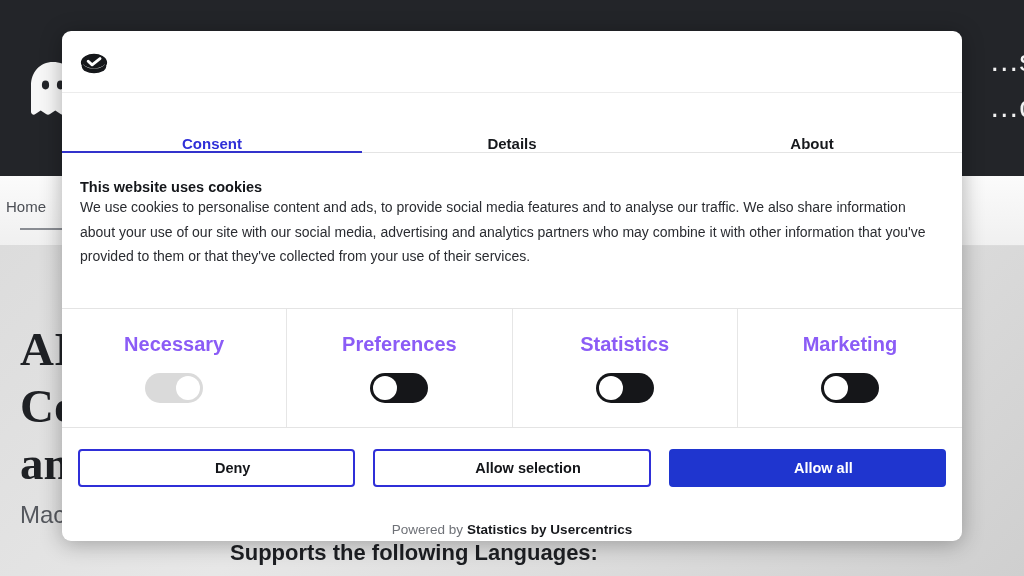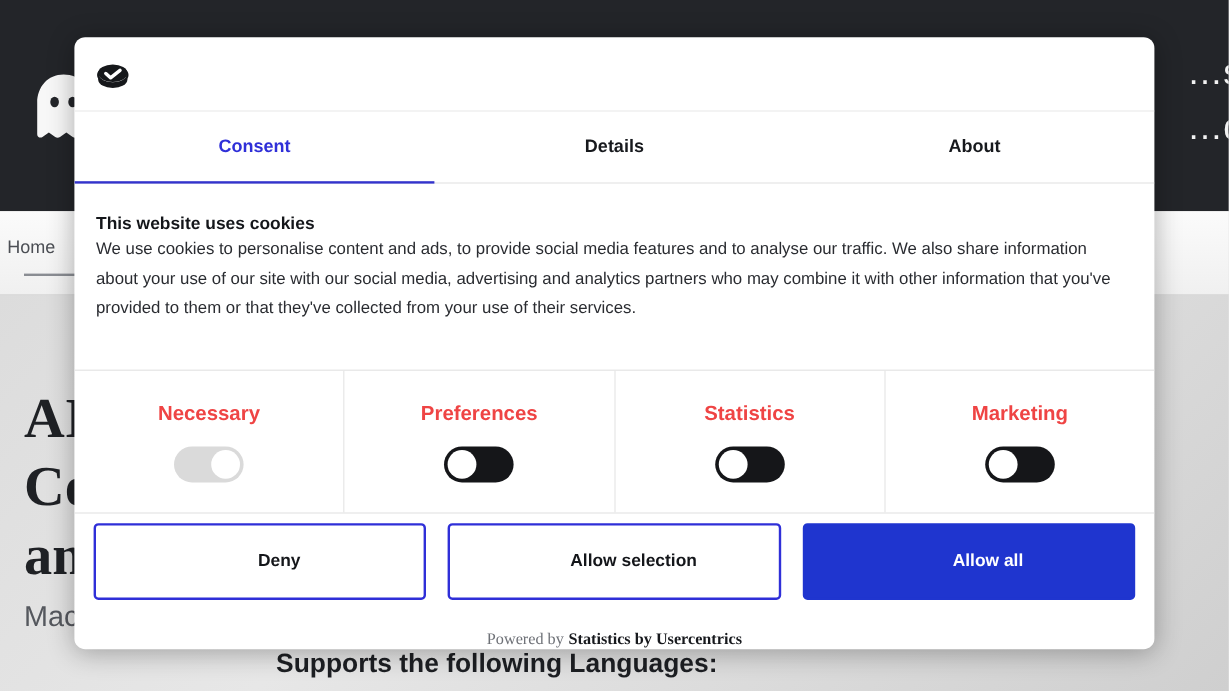--- a/index.html
+++ b/index.html
@@ -142,20 +142,21 @@
   }
   #cookiebot-logo { width: 30px; height: 30px; display: block; }
 
   
   #dialog-tabs {
     flex: 0 0 60px;
     height: 60px;
     display: flex;
     border-bottom: 1px solid #e4e4e4;
     position: relative;
+    align-items: flex-end;
   }
   .tab {
     flex: 1 1 0;
     display: flex;
     align-items: center;
     justify-content: center;
     font-size: 15px;
     font-weight: 700;
     color: #17191d;
     cursor: pointer;
@@ -198,23 +199,23 @@
     flex: 1 1 0;
     display: flex;
     flex-direction: column;
     align-items: center;
     justify-content: center;
     gap: 17px;
     border-right: 1px solid #e6e6e6;
   }
   .category:last-child { border-right: none; }
   .category-label {
-    font-size: 17px;
-    font-weight: 700;
-    color: #ef4444;
+    font-size: 20px;
+    font-weight: 700;
+    color: #8b5cf6;
   }
   .toggle {
     width: 58px;
     height: 30px;
     border-radius: 15px;
     position: relative;
     cursor: pointer;
     background: #151619;
   }
   .toggle .knob {
@@ -235,21 +236,21 @@
   
   #dialog-actions {
     flex: 0 0 80px;
     display: flex;
     align-items: center;
     gap: 18px;
     padding: 0 16px;
   }
   .action-btn {
     flex: 1 1 0;
-    height: 64px;
+    height: 38px;
     border-radius: 4px;
     font-size: 14.5px;
     font-weight: 700;
     font-family: "Liberation Sans", sans-serif;
     cursor: pointer;
     display: flex;
     align-items: center;
     justify-content: center;
     padding-left: 32px;
   }
@@ -261,25 +262,24 @@
   .action-btn.primary {
     background: #1f35cf;
     border: 2px solid #1f35cf;
     color: #ffffff;
   }
 
   
   #dialog-footer {
     flex: 1 1 auto;
     display: flex;
-    align-items: flex-end;
+    align-items: center;
     justify-content: center;
     padding-top: 10px;
     font-size: 13.5px;
-    font-family: Liberation Serif, serif;
   }
   #powered-by-label { color: #6e7177; }
   #cookiebot-brand {
     color: #17191d;
     font-weight: 700;
     margin-left: 4px;
   }
 </style>
 </head>
 <body>

